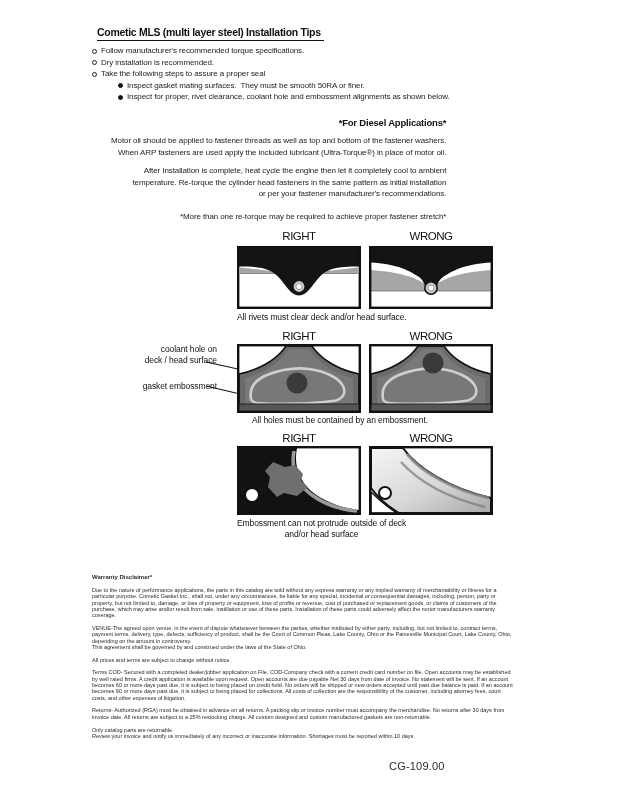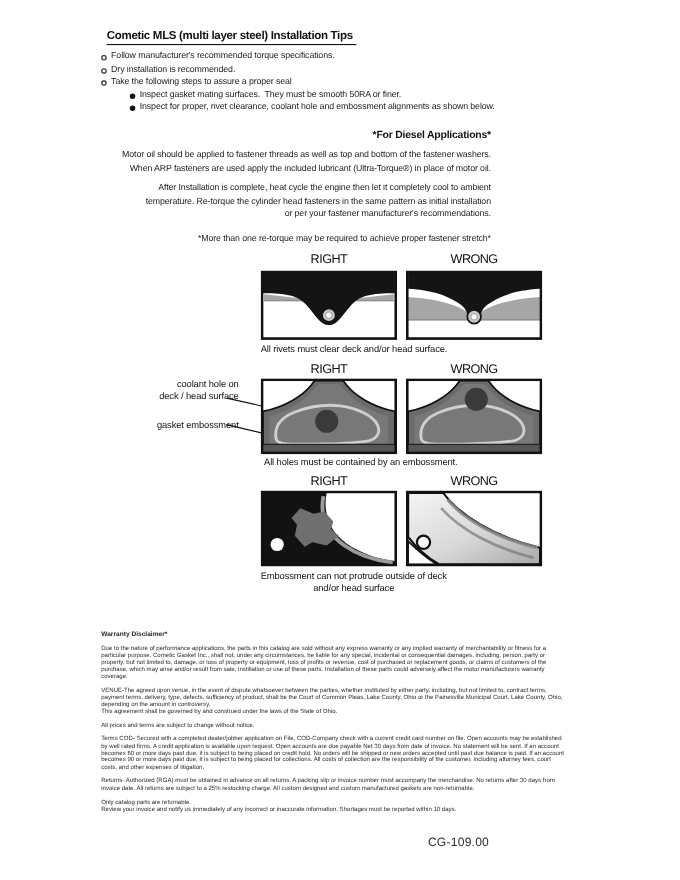--- a/index.html
+++ b/index.html
@@ -7,21 +7,21 @@
        font-family:"Liberation Sans","DejaVu Sans",sans-serif;color:#1c1c1c;}
   .page{position:absolute;inset:0;background:#fff;}
 
   
   .title{position:absolute;left:97px;top:26px;font-size:10.5px;font-weight:bold;
          letter-spacing:-0.3px;color:#111;border-bottom:1.5px solid #111;
          padding:0 3px 2px 0;white-space:pre;}
 
   
   .bullets{position:absolute;left:92px;top:45px;font-size:8px;letter-spacing:-0.1px;}
-  .b-row{display:flex;align-items:center;height:11.5px;line-height:11.5px;white-space:pre;}
+  .b-row{display:flex;align-items:flex-start;height:11.5px;line-height:11.5px;white-space:pre;}
   .b-row.sub{margin-left:26px;}
   .mark{flex:0 0 auto;width:3px;height:3px;border-radius:50%;margin:3.5px 4px 0 0;}
   .mark.open{border:1px solid #222;}
   .mark.filled{background:#111;border:1px solid #111;}
 
   
   .diesel{position:absolute;left:105px;top:117px;text-align:right;}
   .d-head{font-size:9.5px;font-weight:bold;letter-spacing:-0.2px;color:#111;}
   .para{font-size:8px;line-height:11.5px;letter-spacing:-0.1px;white-space:pre;margin:7px 0 0 6px;}
   .para.note{margin-top:11px;}
@@ -30,21 +30,21 @@
   .dlabel{position:absolute;width:124px;text-align:center;font-size:11.5px;
           letter-spacing:-0.5px;color:#111;white-space:pre;}
   .col1{left:237px;} .col2{left:369px;}
   .row1{top:230px;} .row2{top:330px;} .row3{top:432px;}
   .panel{position:absolute;width:124px;}
   .panel svg{display:block;width:100%;height:100%;}
   .p1{height:63px;top:246px;} .p2{height:69px;top:344px;} .p3{height:69px;top:446px;}
   .caption{position:absolute;font-size:8.5px;letter-spacing:-0.1px;color:#111;
            line-height:10.5px;white-space:pre-line;}
   .cap1{left:237px;top:312px;}
-  .cap2{left:240px;top:415px;}
+  .cap2{left:252px;top:415px;}
   .cap3{left:237px;top:518px;text-align:center;}
 
   
   .callout{position:absolute;width:115px;left:102px;text-align:right;font-size:8.5px;
            line-height:11px;letter-spacing:-0.1px;color:#111;white-space:pre-line;}
   .lab-coolant{top:344px;}
   .lab-emboss{top:381px;}
   .leaders{position:absolute;left:200px;top:355px;width:105px;height:50px;}
 
   

